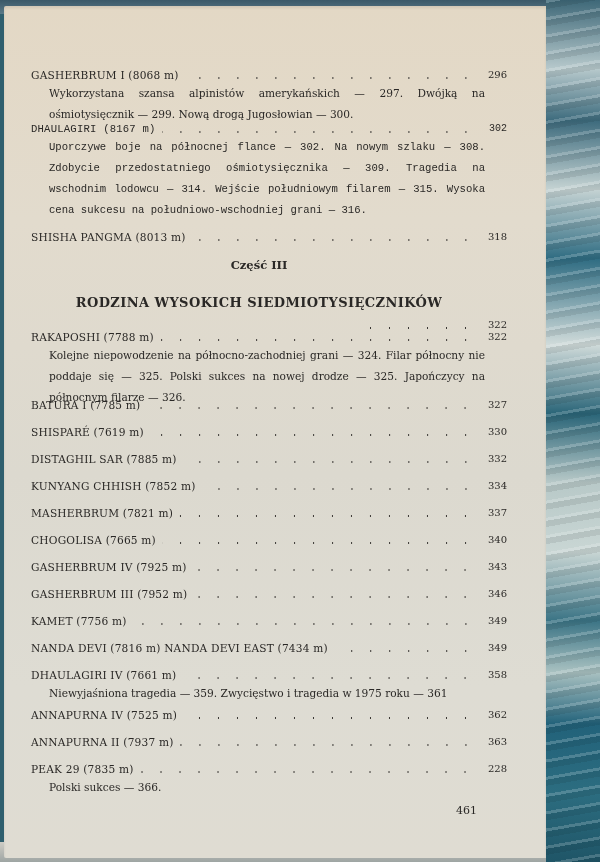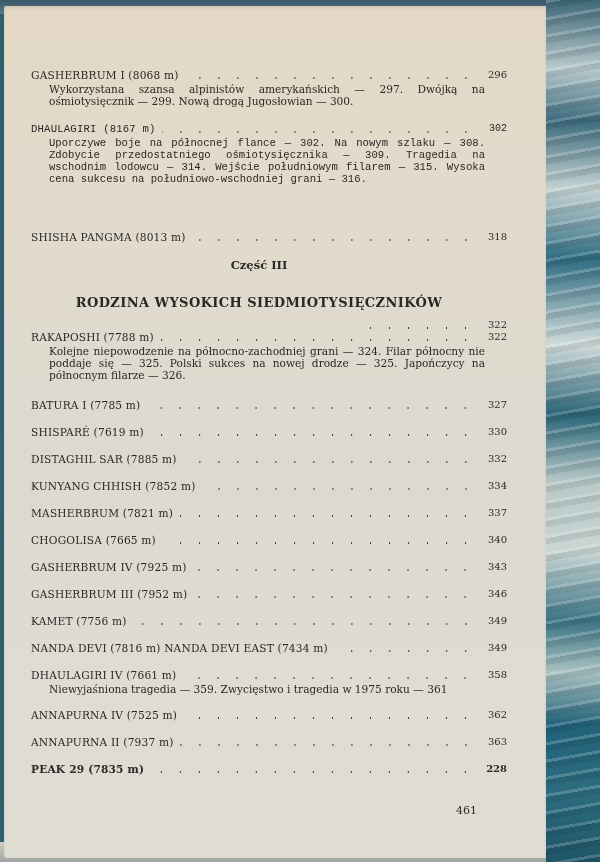--- a/index.html
+++ b/index.html
@@ -40,21 +40,21 @@
     }
     .entry { position: absolute; left: 0; width: 456px; }
     .entry-line { display: flex; align-items: center; white-space: nowrap; height: 14.5px; }
     .title { letter-spacing: 0.2px; }
     .leader {
       flex: 1; margin: 0 6px 0 6px; height: 2px; align-self: center; margin-top: 5px;
       background-image: radial-gradient(circle, #3a3734 0.9px, transparent 1.1px);
       background-size: 19px 2px; background-repeat: repeat-x; background-position: right center;
     }
     .pnum { width: 26px; text-align: right; font-size: 10px; flex: none; margin-right: -20px; padding-left: 0; }
-    .desc { padding-left: 18px; text-align: justify; text-align-last: left; line-height: 12px; padding-right: 2px; }
+    .desc { padding-left: 18px; text-align: justify; text-align-last: left; line-height: 21px; padding-right: 2px; }
     .desc.tight { text-align: left; }
     .part-title {
       position: absolute; left: 0; width: 456px; text-align: center; font-weight: bold;
       font-size: 11.5px;
     }
     .section-title {
       position: absolute; left: 0; width: 456px; text-align: center; font-weight: bold;
       font-size: 13px; letter-spacing: 0.4px;
     }
     .page-number {
@@ -215,24 +215,25 @@
     </div>
 
     <div class="entry" style="top:667px;">
       <div class="entry-line">
         <span class="title">ANNAPURNA II (7937 m)</span>
         <span class="leader"></span>
         <span class="pnum">363</span>
       </div>
     </div>
 
-    <div class="entry" style="top:694px;font-weight:bold;">
+    <div class="entry" style="top:694px;">
       <div class="entry-line">
         <span class="title">PEAK 29 (7835 m)</span>
         <span class="leader"></span>
         <span class="pnum">228</span>
       </div>
+      <div class="desc tight">Polski sukces — 366.</div>
     </div>
 
   </div>
 
   <div class="page-number">461</div>
 </div>
 
 </body></html>

